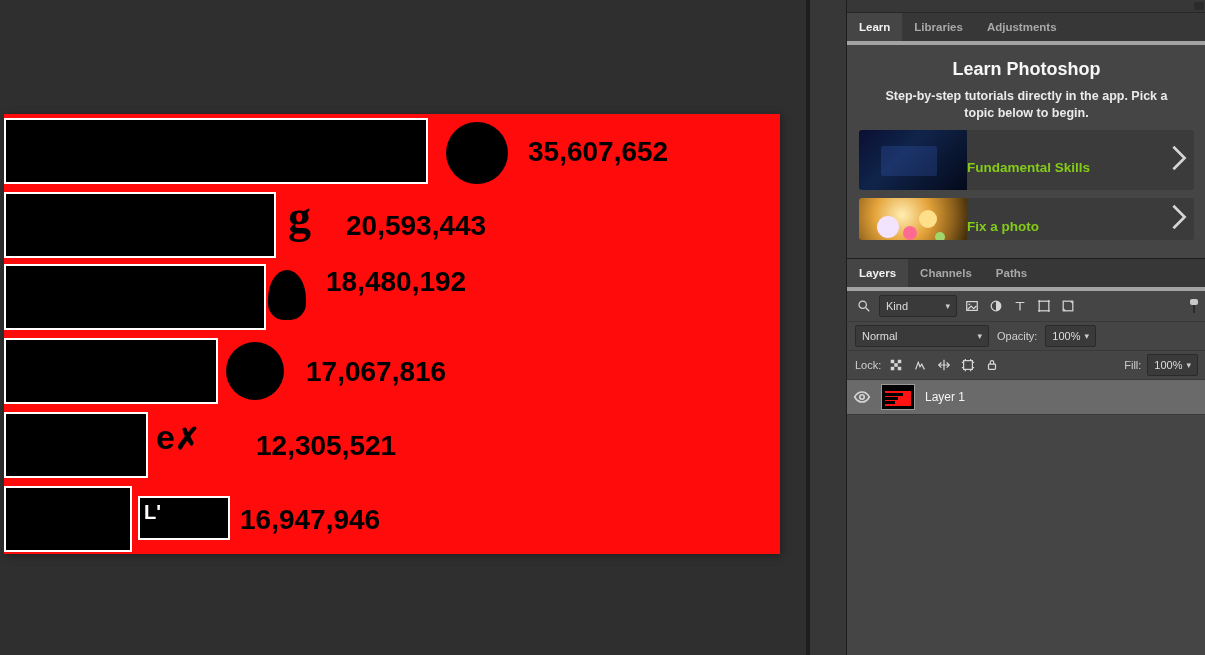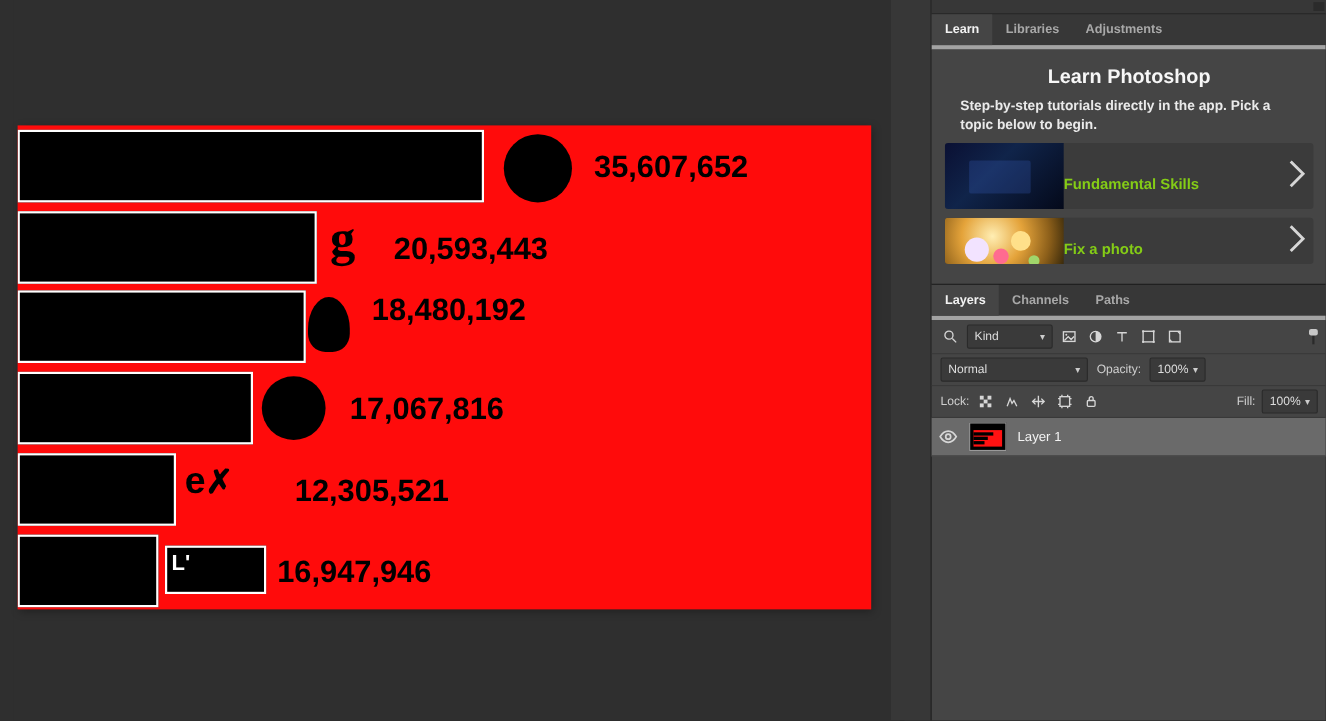--- a/index.html
+++ b/index.html
@@ -15,21 +15,20 @@
     position: relative;
   }
 
   
   .canvas-zone {
     position: absolute;
     left: 0; top: 0;
     width: 810px;
     height: 655px;
     background: #2f2f2f;
-    margin-left: 12px;
   }
   .red-doc {
     position: absolute;
     left: 4px;
     top: 114px;
     width: 776px;
     height: 440px;
     background: #ff0b0b;
     box-shadow: 2px 2px 8px rgba(0,0,0,.35);
     overflow: hidden;
@@ -132,21 +131,21 @@
     padding: 14px 10px 10px 10px;
   }
   .learn-title {
     text-align: center;
     font-size: 18px;
     font-weight: 600;
     color: #f7f7f7;
     margin-bottom: 8px;
   }
   .learn-sub {
-    text-align: left;
+    text-align: center;
     font-size: 12.5px;
     color: #eaeaea;
     line-height: 1.35;
     padding: 0 16px;
     font-weight: 600;
   }
   .card {
     background: #3b3b3b;
     border-radius: 3px;
     height: 60px;

